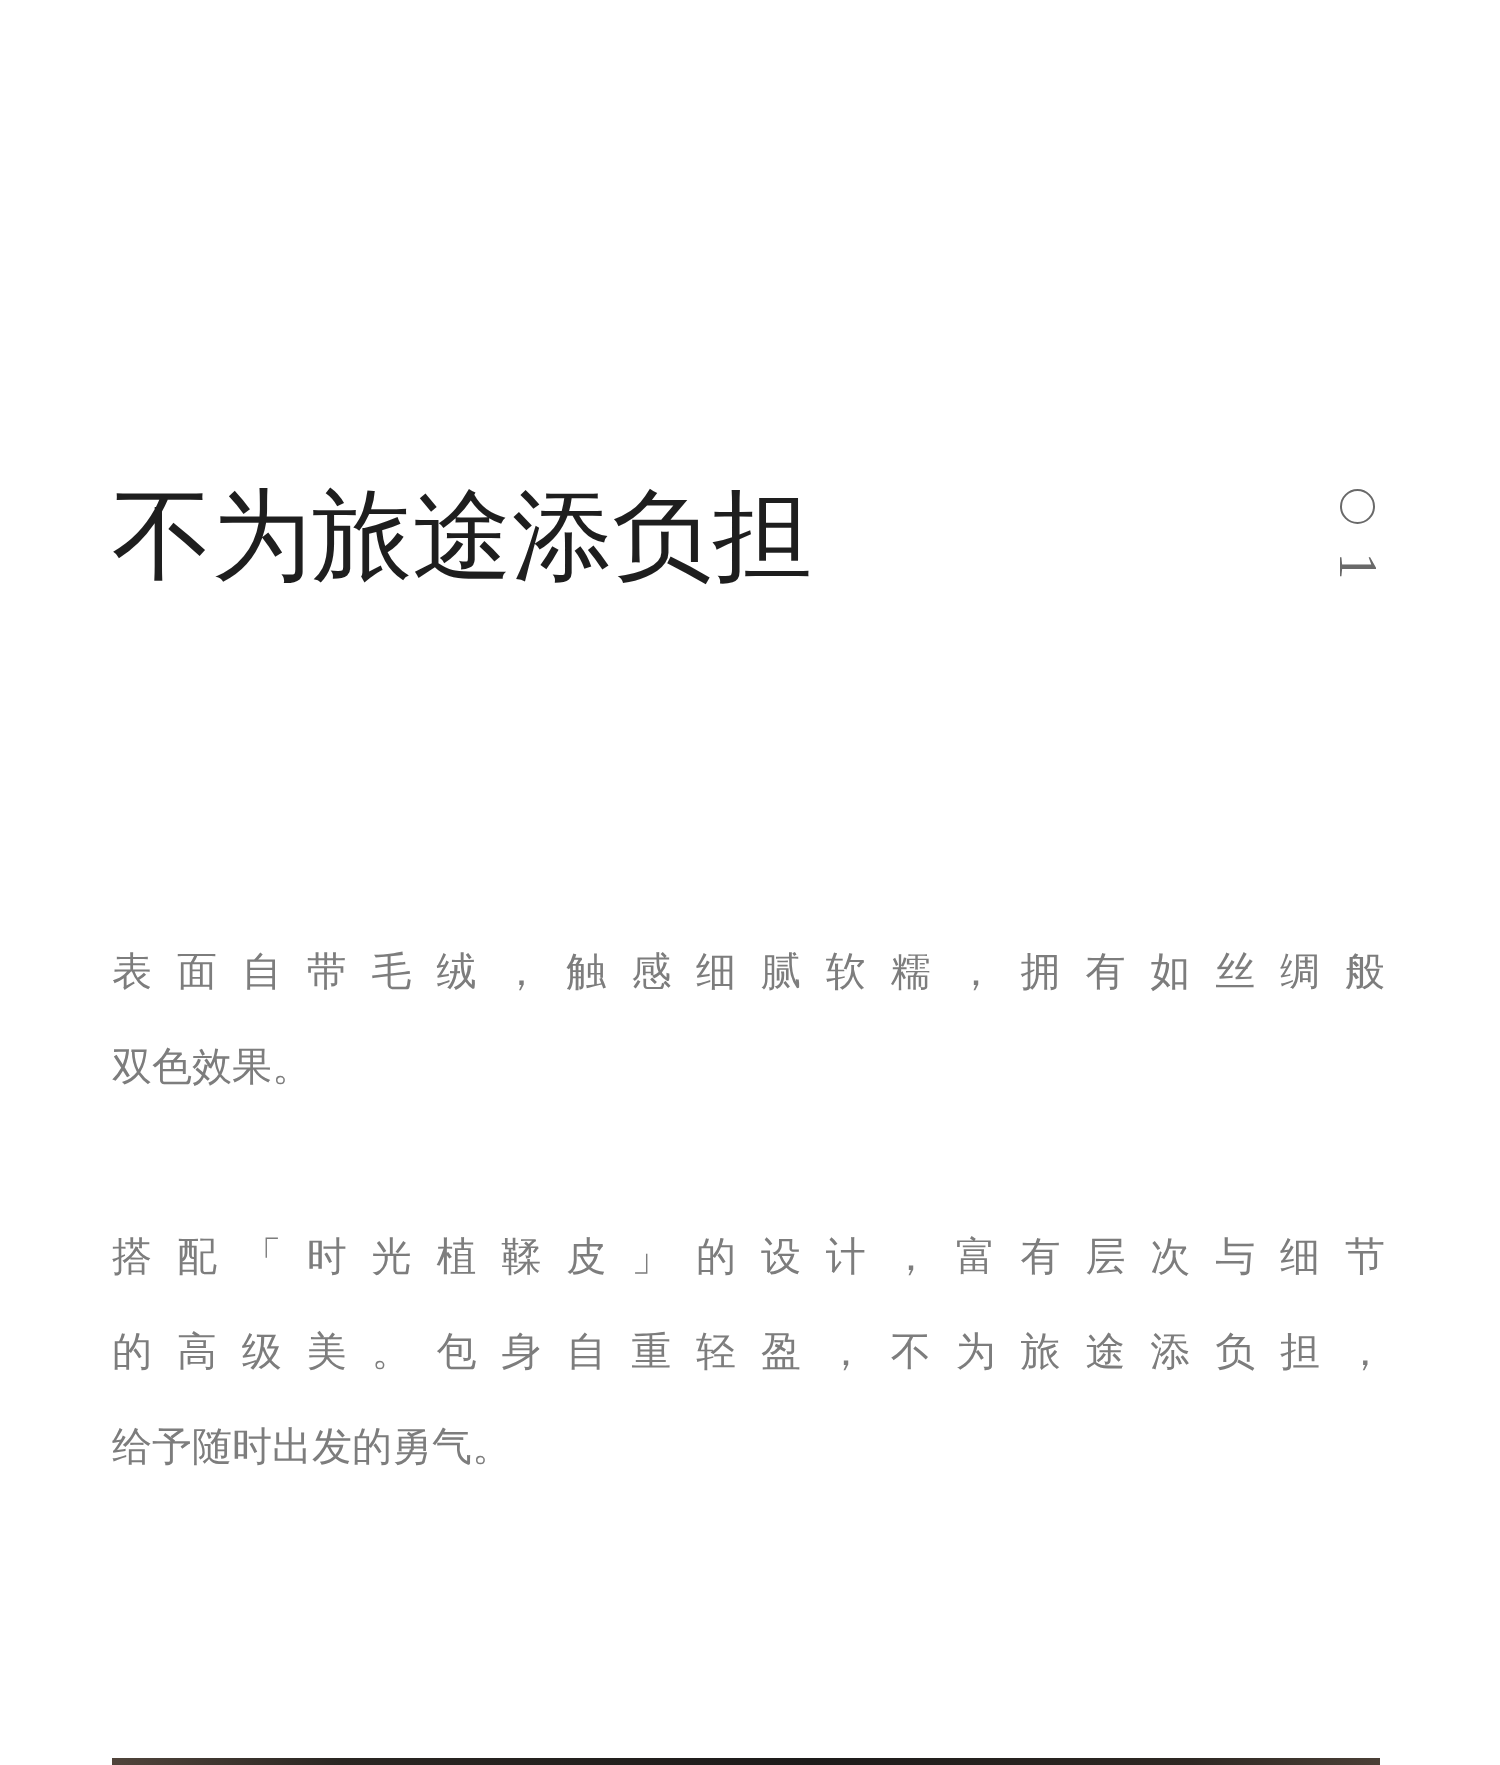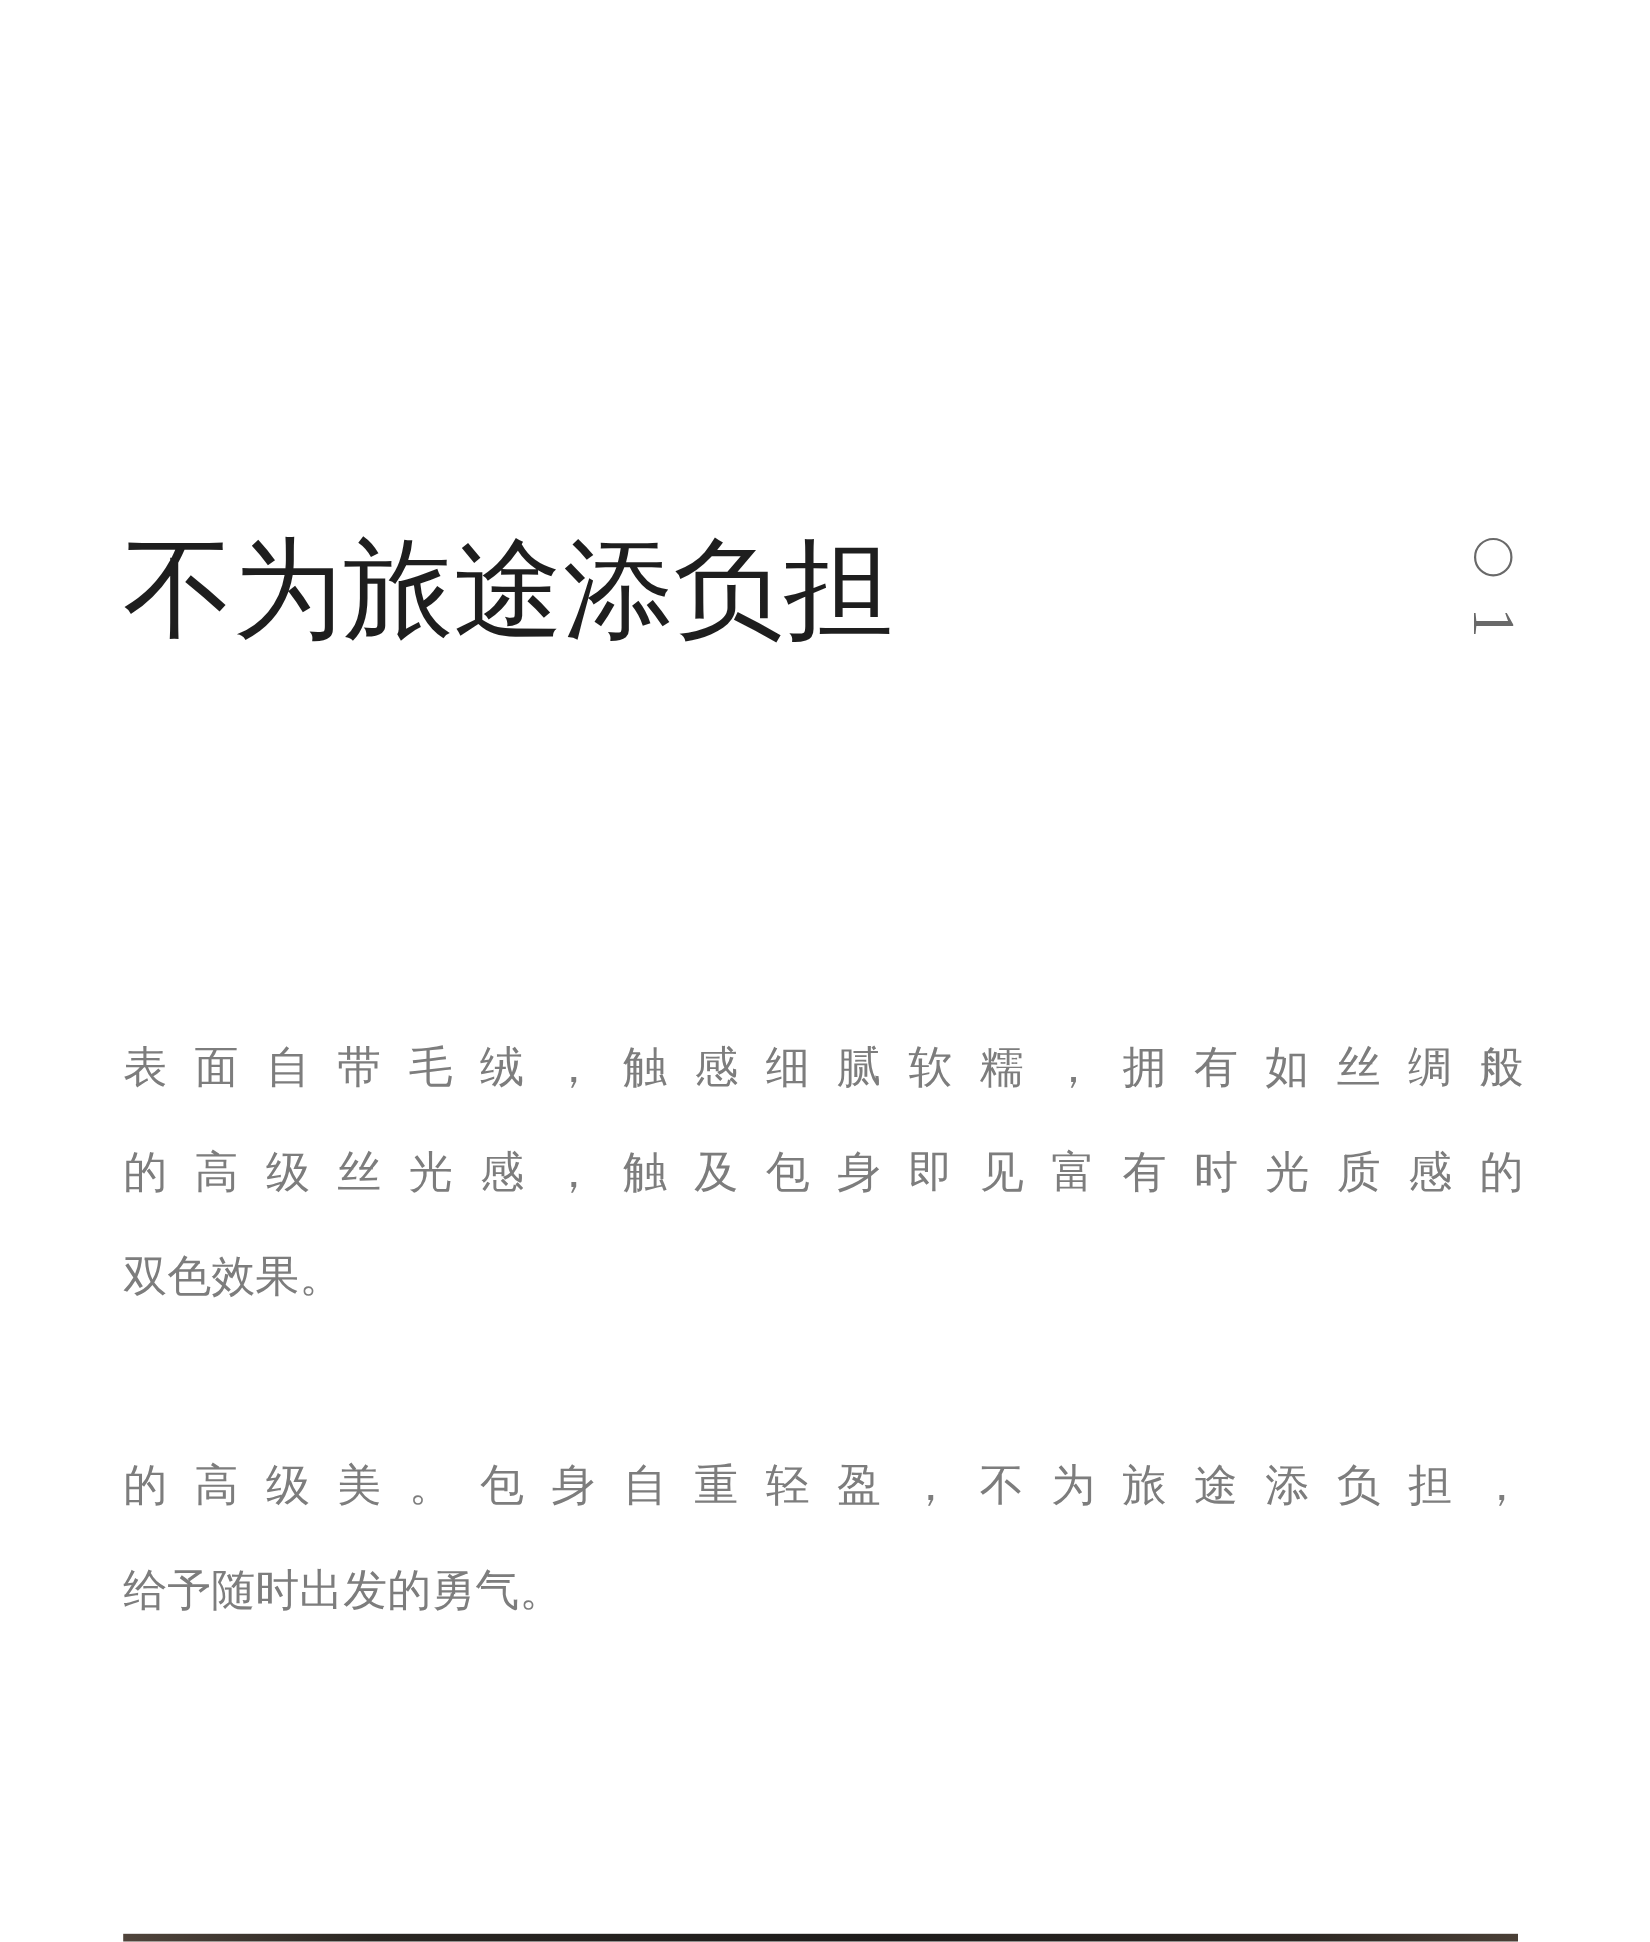--- a/index.html
+++ b/index.html
@@ -92,22 +92,22 @@
 </div>
 
 <div class="page-indicator">
   <div class="pi-circle" title="0"></div>
   <div class="pi-one">1</div>
 </div>
 
 <div class="body-copy">
   <div class="para">
     <div class="b-line fill">表面自带毛绒，触感细腻软糯，拥有如丝绸般</div>
-    <div class="b-line fill">的高级丝光感，触及包身即见富有时光质感的</div>
     <div class="b-line">双色效果。</div>
   </div>
   <div class="para">
+    <div class="b-line fill">搭配「时光植鞣皮」的设计，富有层次与细节</div>
     <div class="b-line fill">的高级美。包身自重轻盈，不为旅途添负担，</div>
     <div class="b-line">给予随时出发的勇气。</div>
   </div>
 </div>
 
 <div class="next-image-edge"></div>
 
 </body></html>

